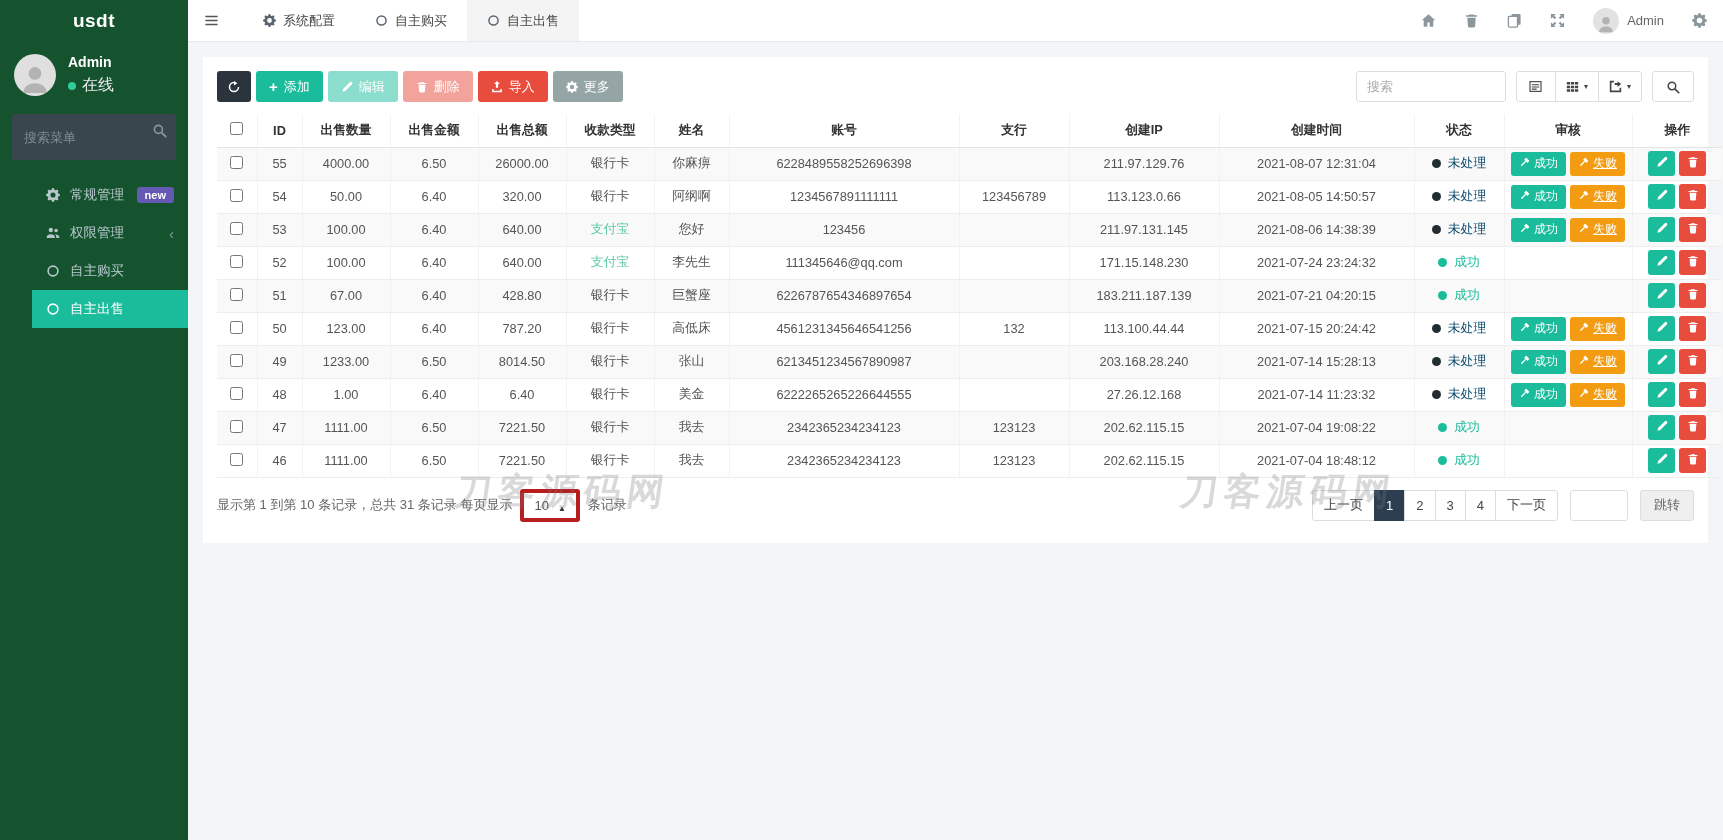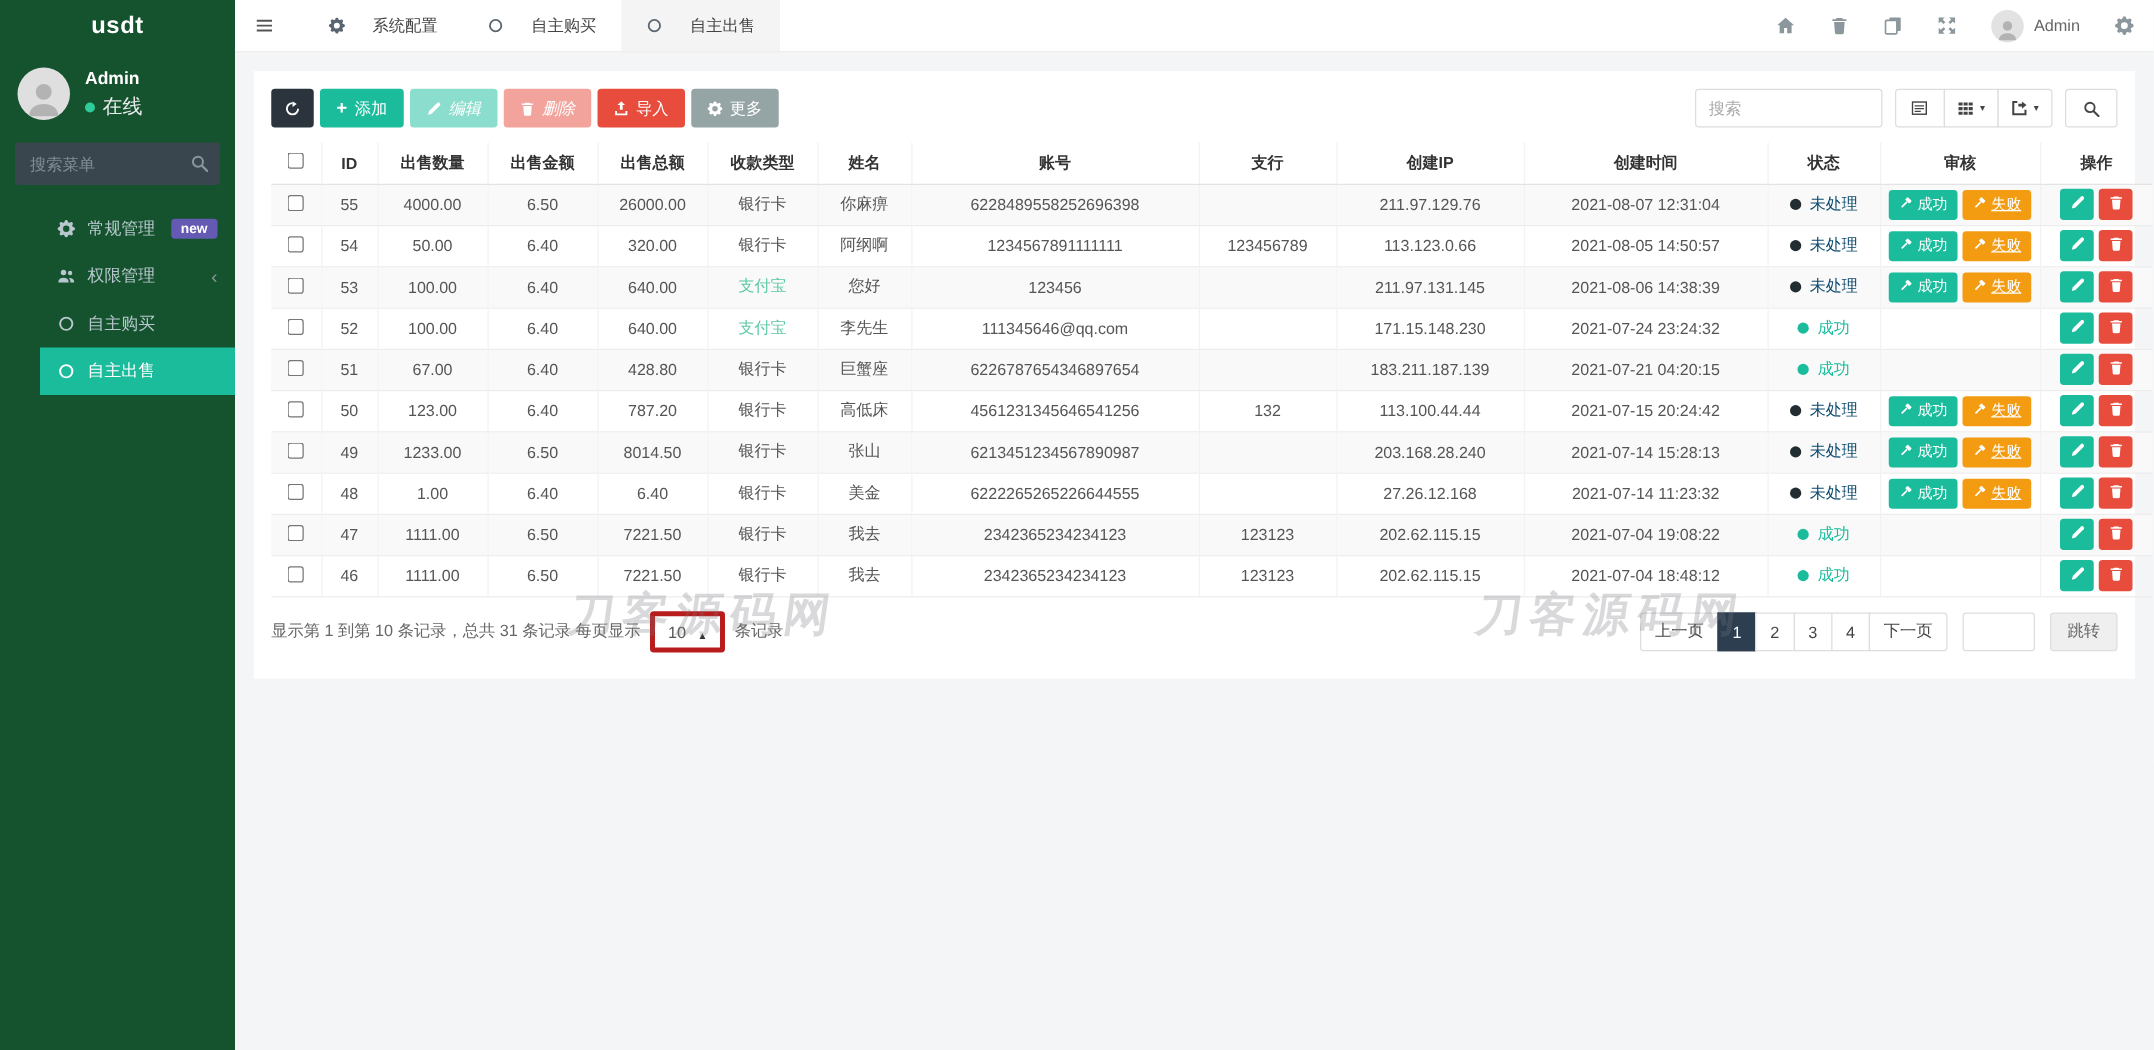--- a/index.html
+++ b/index.html
@@ -11,38 +11,38 @@
   .sidebar { width:188px; flex-shrink:0; background:#14532d; display:flex; flex-direction:column; }
   .logo { height:42px; display:flex; align-items:center; justify-content:center; color:#fff; font-size:19px; font-weight:bold; letter-spacing:.5px; }
   .user-panel { display:flex; align-items:center; padding:12px 14px 14px; }
   .avatar { width:42px; height:42px; border-radius:50%; background:#dfdfdf; overflow:hidden; display:flex; align-items:flex-end; justify-content:center; flex-shrink:0; }
   .avatar svg { width:34px; height:34px; fill:#b3b3b3; }
   .user-meta { margin-left:12px; }
   .user-name { color:#fff; font-size:14px; font-weight:bold; margin-bottom:5px; }
   .user-status { font-size:16px; color:#e8eaec; display:flex; align-items:center; gap:6px; }
   .status-dot { width:8px; height:8px; border-radius:50%; background:#2ecc9a; display:inline-block; }
   .menu-search { margin:4px 12px 16px; position:relative; }
-  .menu-search input { width:100%; height:34px; background:#39464e; border:none; border-radius:3px; color:#ccc; padding:0 30px 0 12px; font-size:13px; outline:none; }
+  .menu-search input { width:100%; height:46px; background:#39464e; border:none; border-radius:3px; color:#ccc; padding:0 30px 0 12px; font-size:13px; outline:none; }
   .menu-search input::placeholder { color:#7f8d93; }
   .menu-search .s-icon { position:absolute; right:9px; top:9px; color:#8a979d; }
   .menu-search .s-icon svg { width:15px; height:15px; }
   .menu-item { display:flex; align-items:center; height:38px; padding:0 14px; color:#b8c7ce; font-size:13.5px; cursor:pointer; text-decoration:none;margin-left:32px; }
   .menu-item .mi-icon { width:24px; display:flex; align-items:center; color:inherit; }
   .menu-item .mi-icon svg { width:14px; height:14px; fill:currentColor; }
   .menu-item.active { background:#1abc9c; color:#fff; }
   .badge-new { margin-left:auto; background:#6459b3; color:#fff; font-size:11px; font-weight:bold; padding:2px 8px; border-radius:3px; }
   .chev { margin-left:auto; color:#8a979d; font-size:15px; line-height:1; }
 
   
   .main { flex:1; display:flex; flex-direction:column; min-width:0; }
   .navbar { height:42px; background:#fff; border-bottom:1px solid #e9e9e9; display:flex; align-items:stretch; flex-shrink:0; }
   .hamburger { display:flex; align-items:center; padding:0 16px; color:#555; cursor:pointer; }
   .hamburger svg { width:15px; height:15px; fill:#555; }
   .nav-tabs { display:flex; margin-left:8px; }
-  .nav-tab { display:flex; align-items:center; gap:22px; padding:0 20px; font-size:13px; color:#444; cursor:pointer; }
+  .nav-tab { display:flex; align-items:center; gap:7px; padding:0 20px; font-size:13px; color:#444; cursor:pointer; }
   .nav-tab.active { background:#f4f4f4; }
   .nav-tab .t-icon { display:flex; color:#5a6570; }
   .nav-tab .t-icon svg { width:13px; height:13px; fill:currentColor; }
   .nav-right { margin-left:auto; display:flex; align-items:center; gap:28px; padding-right:16px; }
   .nav-ic { display:flex; align-items:center; color:#8b979c; cursor:pointer; }
   .nav-ic svg { width:15px; height:15px; fill:#8b979c; }
   .nav-user { display:flex; align-items:center; gap:8px; color:#666; font-size:13px; cursor:pointer; }
   .nav-avatar { width:26px; height:26px; border-radius:50%; background:#e2e2e2; overflow:hidden; display:flex; align-items:flex-end; justify-content:center; }
   .nav-avatar svg { width:20px; height:20px; fill:#b3b3b3; }
 
@@ -51,21 +51,21 @@
   .card { background:#fff; min-height:486px; padding:14px 14px 10px; position:relative; }
 
   .toolbar { display:flex; align-items:center; margin-bottom:12px; }
   .btn { height:31px; border:none; border-radius:3px; color:#fff; font-size:13px; display:inline-flex; align-items:center; gap:6px; padding:0 13px; margin-right:5px; cursor:pointer; font-family:inherit; }
   .btn svg { width:12px; height:12px; fill:#fff; }
   .btn .plus { font-size:15px; font-weight:bold; line-height:1; }
   .btn-dark { background:#2b343c; padding:0 11px; }
   .btn-green { background:#1abc9c; }
   .btn-red { background:#e74c3c; }
   .btn-gray { background:#95a5a6; }
-  .btn.disabled { opacity:.5; cursor:default;font-style:italic; }
+  .btn.disabled { opacity:.5; cursor:default; }
 
   .toolbar-right { margin-left:auto; display:flex; align-items:center; }
   .search-box input { width:150px; height:31px; border:1px solid #ddd; border-radius:3px; padding:0 10px; font-size:13px; color:#555; outline:none; }
   .search-box input::placeholder { color:#aaa; }
   .tool-group { display:flex; margin-left:10px; }
   .tbtn { height:31px; min-width:40px; padding:0 10px; background:#fff; border:1px solid #ddd; display:inline-flex; align-items:center; justify-content:center; gap:5px; color:#444; margin-left:-1px; cursor:pointer; }
   .tbtn:first-child { border-radius:3px 0 0 3px; margin-left:0; }
   .tbtn:last-child { border-radius:0 3px 3px 0; }
   .tbtn svg { width:13px; height:13px; fill:#444; }
   .tbtn .caret { font-size:8px; color:#444; }

